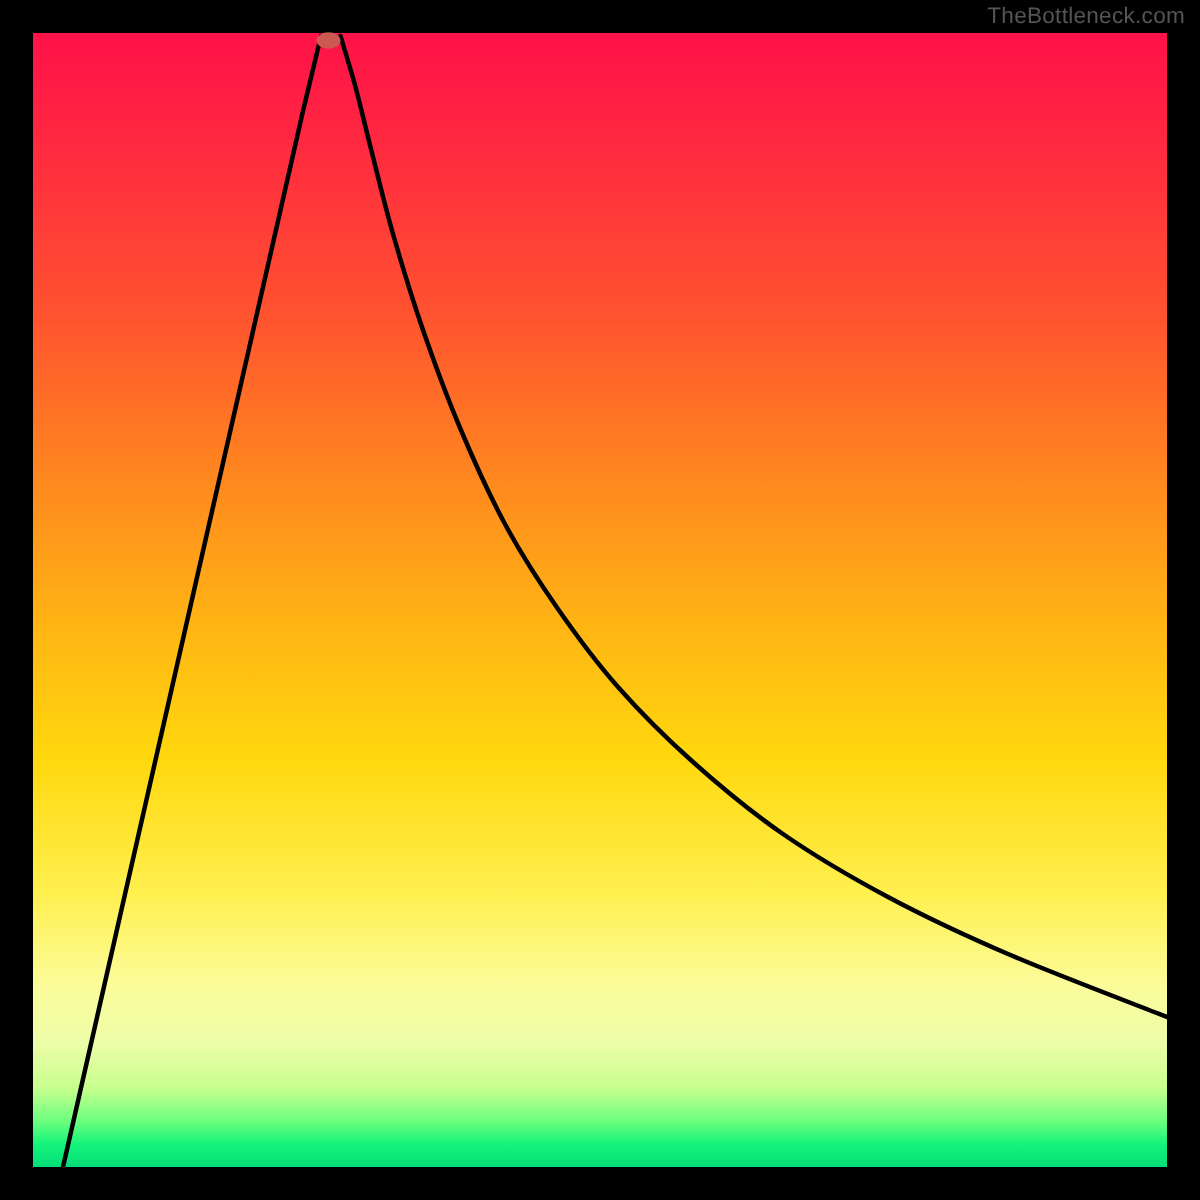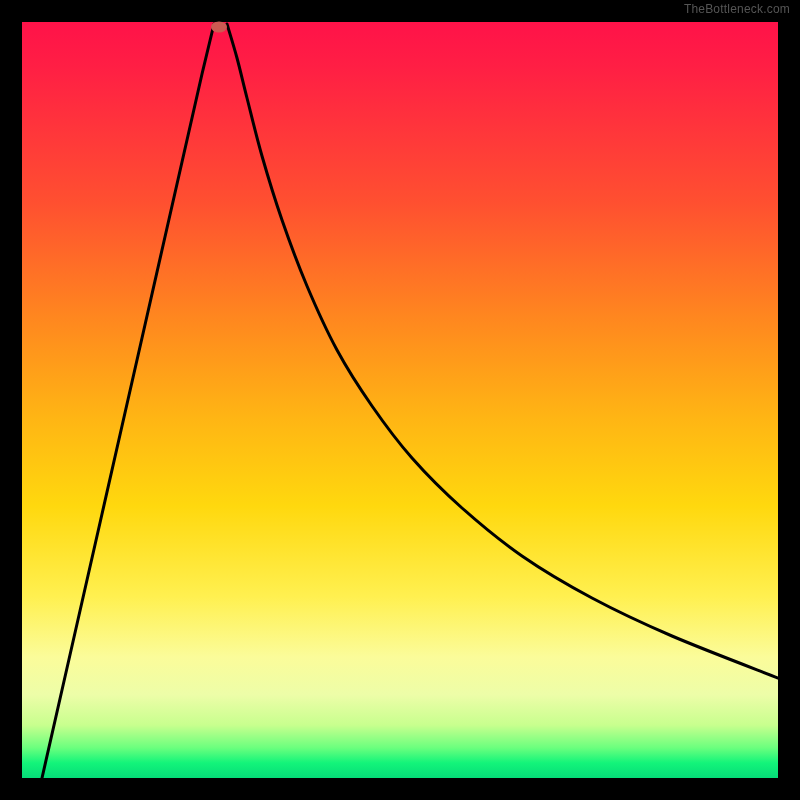--- a/index.html
+++ b/index.html
@@ -41,21 +41,21 @@
       #6bff7e 96%,
       #13f47a 98%,
       #05dc78 100%
     );
   }
   .watermark {
     position: absolute;
     top: 2px;
     right: 10px;
     color: #555;
-    font-size: 12px;
+    font-size: 15px;
     letter-spacing: 0.2px;
     font-weight: 500;
   }
   .curve-svg {
     position: absolute;
     left: 0;
     top: 0;
     width: 756px;
     height: 756px;
   }

